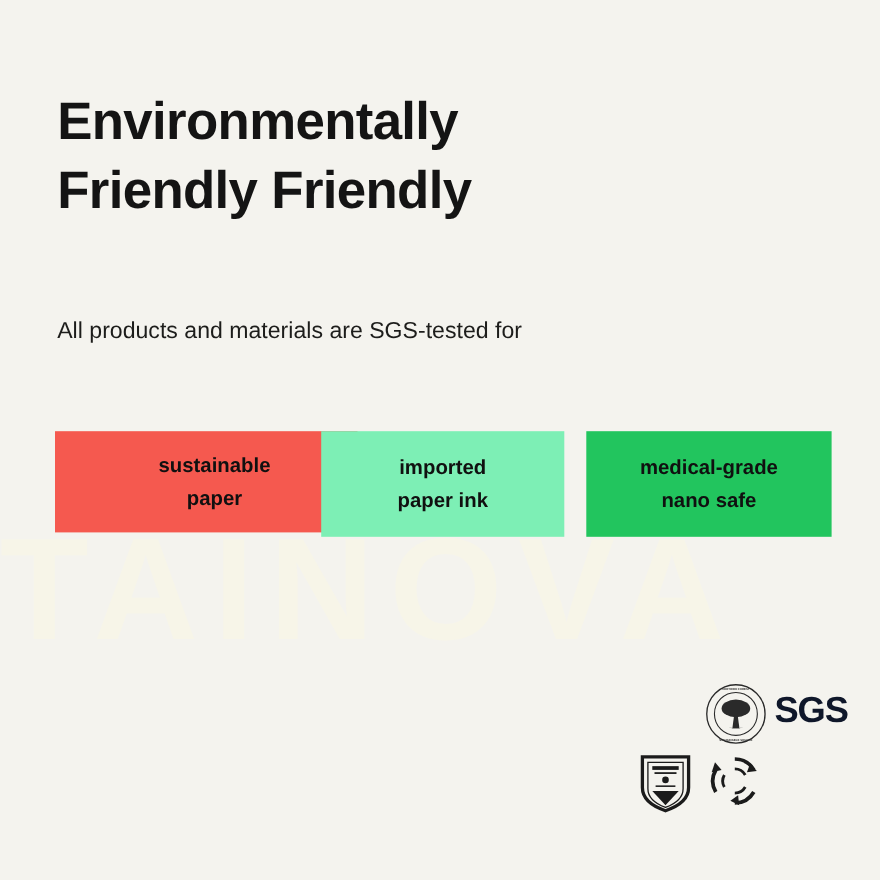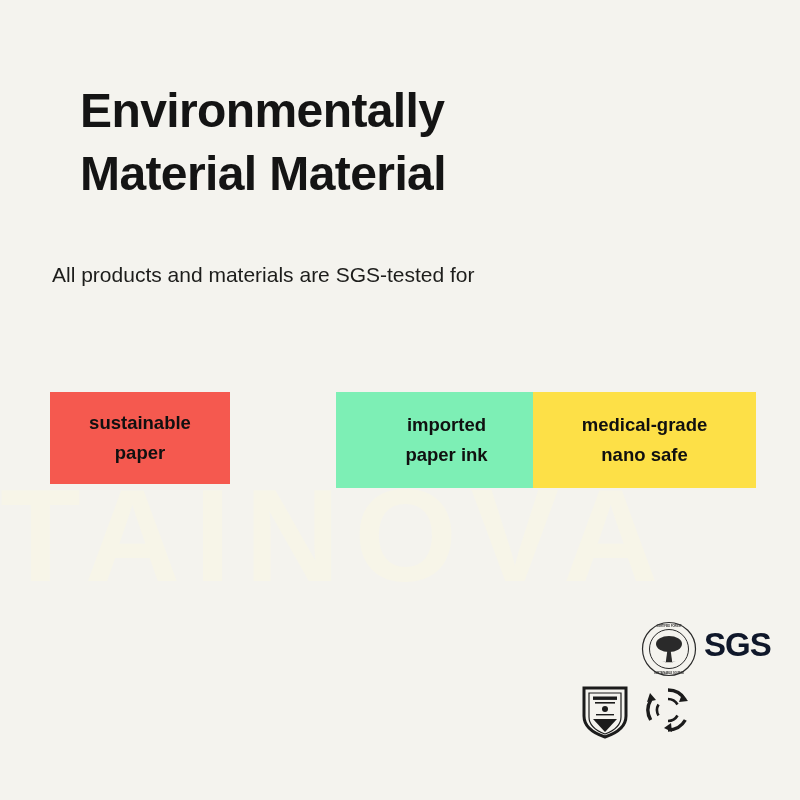--- a/index.html
+++ b/index.html
@@ -45,37 +45,37 @@
     width: 700px;
     font-family: "Liberation Sans", sans-serif;
     font-size: 48px;
     font-weight: 700;
     line-height: 1.30;
     letter-spacing: -0.6px;
     color: #141414;
   }
   .headline .line {
     display: block;
-    margin-left: 28px;
   }
 
   
   .subhead {
     position: absolute;
     left: 52px;
     top: 236px;
     width: 620px;
     font-family: "Liberation Sans", sans-serif;
     font-size: 21px;
     font-weight: 400;
     line-height: 1.72;
     color: #1d1d1b;
   }
   .subhead .line {
     display: block;
+    margin-top: 26px;
   }
 
   
   .badges {
     position: absolute;
     left: 50px;
     top: 392px;
     width: 706px;
     height: 96px;
   }
@@ -88,36 +88,36 @@
     justify-content: center;
     text-align: center;
     font-family: "Liberation Sans", sans-serif;
     font-size: 18.5px;
     font-weight: 700;
     line-height: 1.62;
     color: #101010;
   }
   .badge-0 {
     left: 0px;
-    width: 180px;
+    width: 260px;
     height: 92px;
     background: #f5594f;
+    padding-left: 15px;
   }
   .badge-1 {
     left: 242px;
     width: 221px;
     height: 96px;
     background: #7defb5;
-    margin-left: 44px;
   }
   .badge-2 {
     left: 483px;
     width: 223px;
     height: 96px;
-    background: #fde047;
+    background: #22c55e;
     align-items: center;
   }
   .badge .bline {
     display: block;
   }
 
   
   .certs {
     position: absolute;
     left: 574px;
@@ -160,21 +160,21 @@
 </style>
 </head>
 <body>
 
 <div class="page">
 
   <div class="watermark">TAINOVA</div>
 
   <h1 class="headline">
     <span class="line">Environmentally</span>
-    <span class="line">Material Material</span>
+    <span class="line">Friendly Friendly</span>
   </h1>
 
   <p class="subhead">
     <span class="line">All products and materials are SGS-tested for</span>
   </p>
 
   <div class="badges">
 
     <div class="badge badge-0">
       <span class="bline">sustainable</span>

